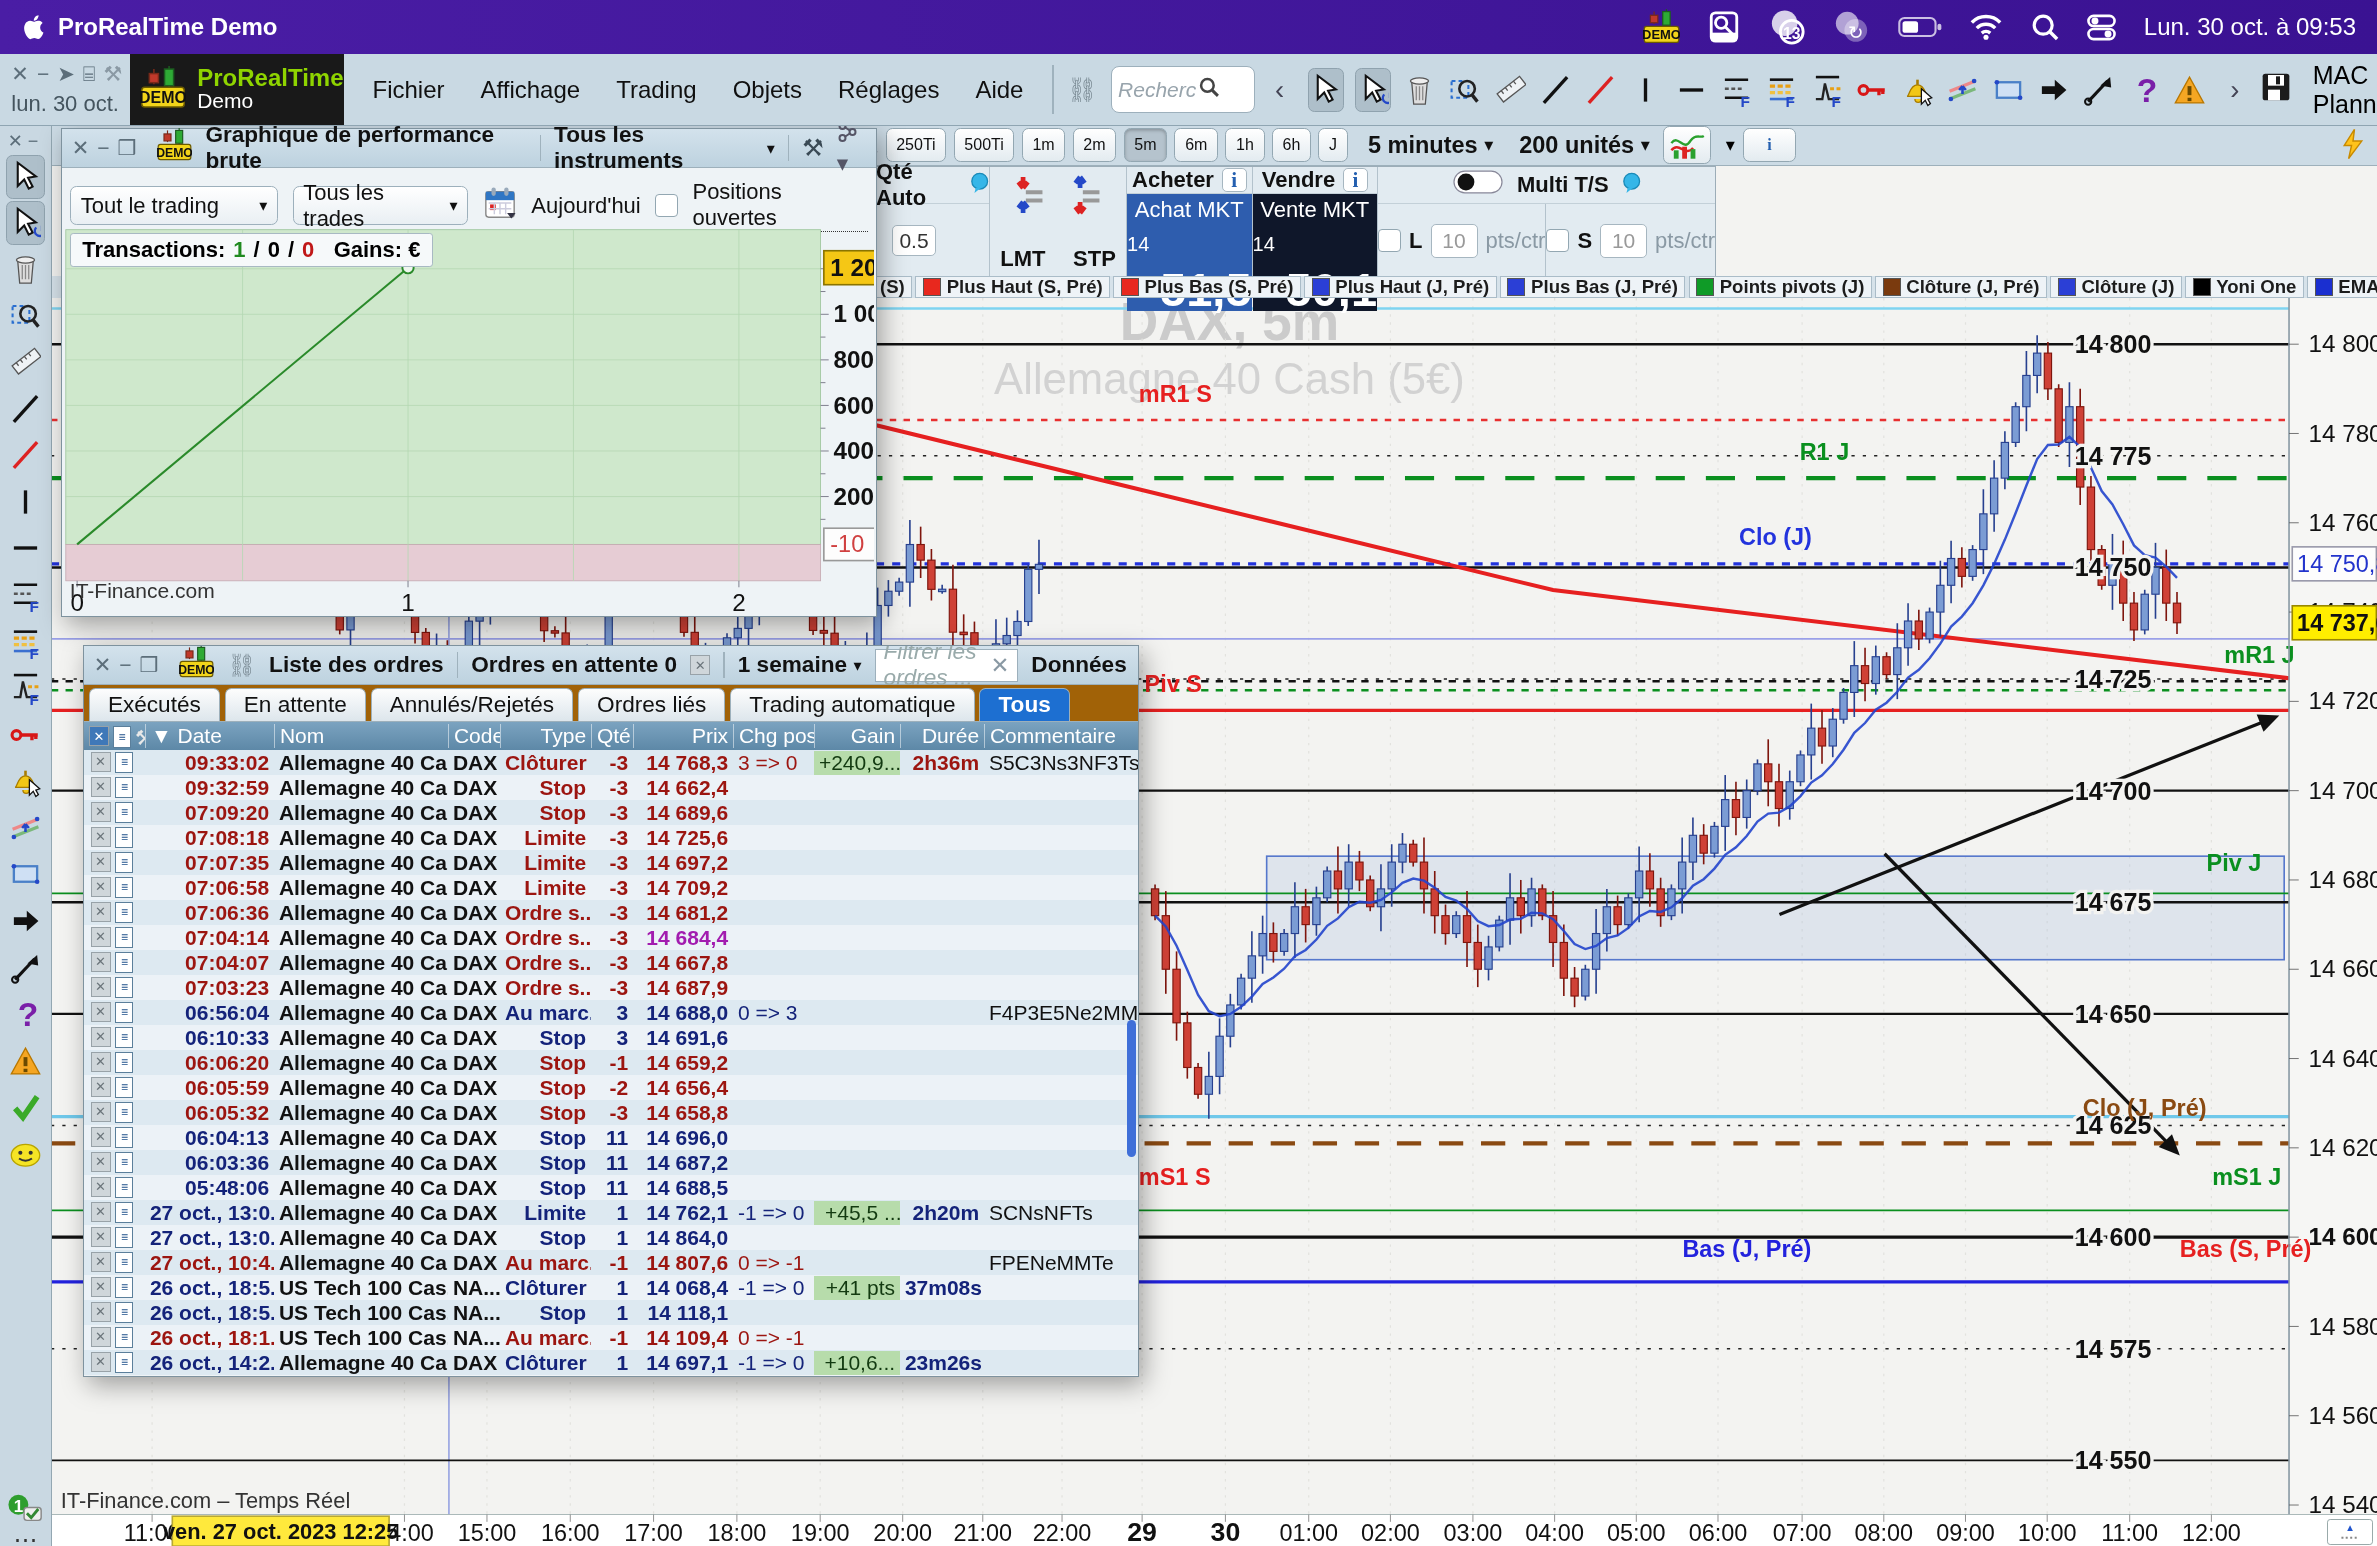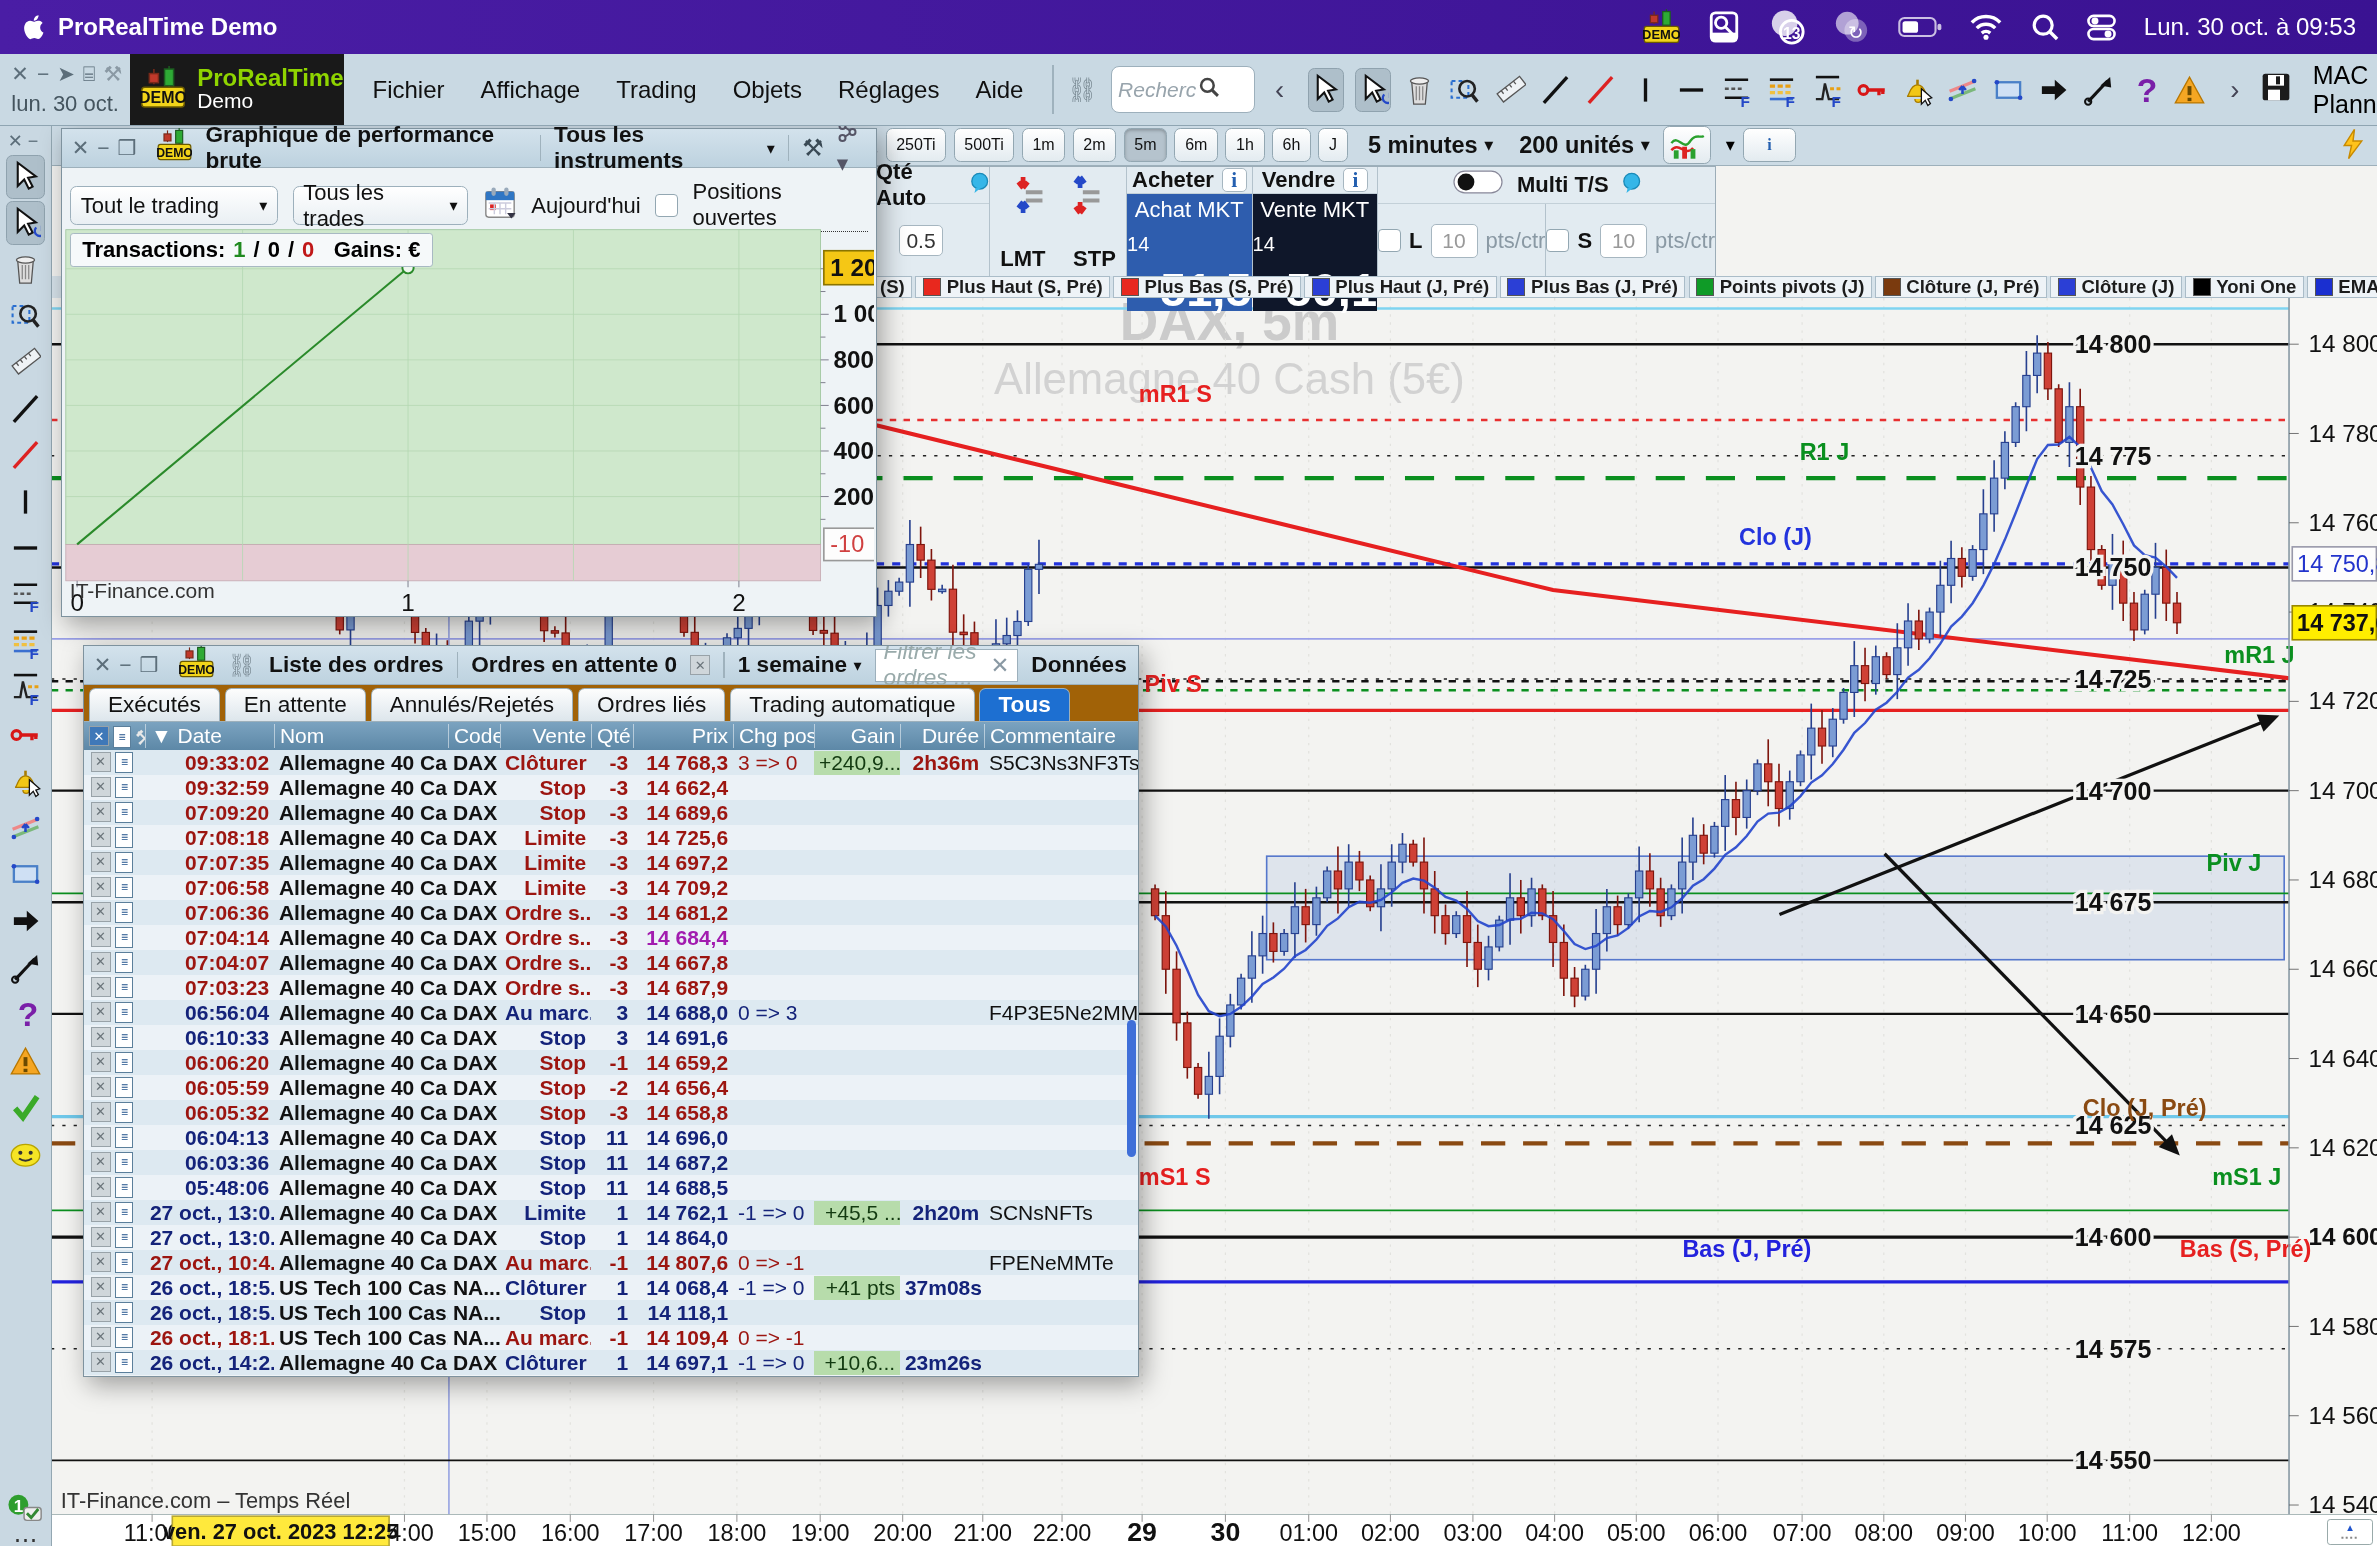--- a/index.html
+++ b/index.html
@@ -919,21 +919,21 @@
 
   <div class="abs" id="tpanel">
     <div class="tp-col" style="width:120px;">
       <div class="tp-head">
           <span>Qté Auto</span>
           <span><svg width="19.4" height="21" viewBox="0 0 14 16">
               <circle cx="7" cy="7" r="6" fill="#35b6e8" stroke="#1a8ab8"></circle>
               <polygon points="4,12 8,12 3,16" fill="#35b6e8"></polygon>
             </svg></span>
         </div>
-      <div style="flex:1;display:flex;align-items:center;padding-left:23px;">
+      <div style="flex:1;display:flex;align-items:center;padding-left:16px;">
           <span class="numbox" style="width:42px;height:29px;">0.5</span>
         </div>
     </div>
     <div class="tp-col" style="width:144px;align-items:center;justify-content:space-between;">
       <div style="display:flex;gap:21px;margin-top:6.5px;">
         <span><svg width="36" height="42" viewBox="0 0 26 30">
               <path d="M8 2 v8 M8 10 l-3.4-4.4 M8 10 l3.4-4.4" stroke="#d22" stroke-width="3.4" fill="none"></path>
               <path d="M10 13 h12 M10 19 h12" stroke="#999" stroke-width="3"></path>
               <path d="M8 28 v-8 M8 20 l-3.4 4.4 M8 20 l3.4 4.4" stroke="#2448c8" stroke-width="3.4" fill="none"></path>
             </svg></span>
@@ -1345,21 +1345,21 @@
       </div>
     <div id="ord-header">
         <div style="border: none;"><span style="display:inline-flex;gap:4px;">
             <span class="icx" style="background:#3f78b8;color:#fff;">✕</span>
             <span class="icd">≡</span>
             <span style="color:#e8e8e8;">⚒</span>
           </span></div>
         <div>▼ Date</div>
         <div>Nom</div>
         <div>Code</div>
-        <div style="text-align: right;">Vente</div>
+        <div style="text-align: right;">Type</div>
         <div style="text-align: right;">Qté</div>
         <div style="text-align: right;">Prix</div>
         <div>Chg pos</div>
         <div style="text-align: right;">Gain</div>
         <div style="text-align: right;">Durée</div>
         <div>Commentaire</div>
       </div>
     <div id="ord-body">
         <div class="orow" style="background: rgb(221, 233, 241);">
           <div class="ic">

